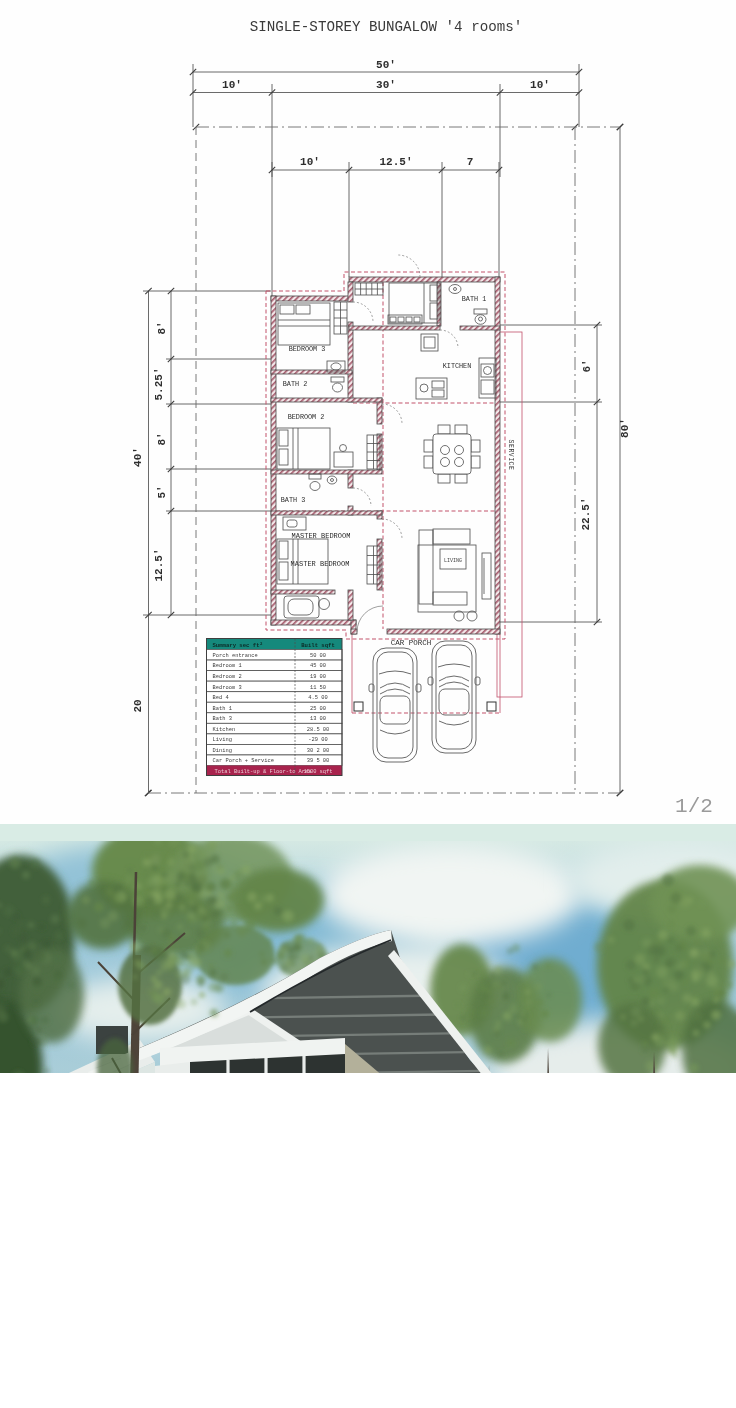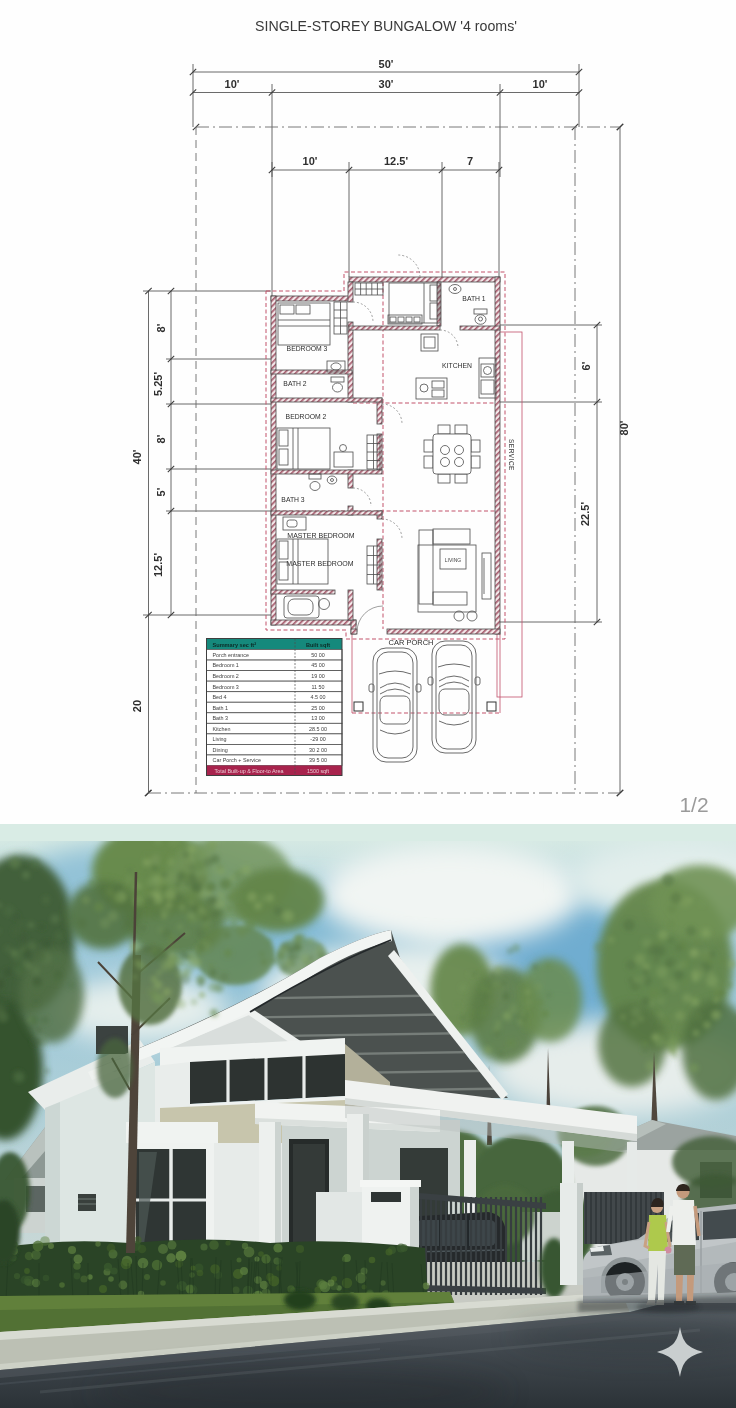--- a/index.html
+++ b/index.html
@@ -1,16 +1,16 @@
 <!DOCTYPE html>
 <html><head>
 <meta charset="utf-8">
 <style>
 html,body{margin:0;padding:0;background:#ffffff;}
-#page{position:relative;width:736px;height:1408px;overflow:hidden;font-family:Liberation Sans, sans-serif;}
+#page{position:relative;width:736px;height:1073px;overflow:hidden;font-family:Liberation Mono, monospace;}
 #plan{position:absolute;left:0;top:0;}
 #strip{position:absolute;left:0;top:824px;width:736px;height:17px;background:#d9ece5;border-bottom:1px solid #c2ddd4;}
 #photo{position:absolute;left:0;top:841px;}
 </style>
 </head>
 <body>
 <div id="page">
 
 <svg id="plan" width="736" height="820" viewBox="0 0 736 820">
 <defs>

